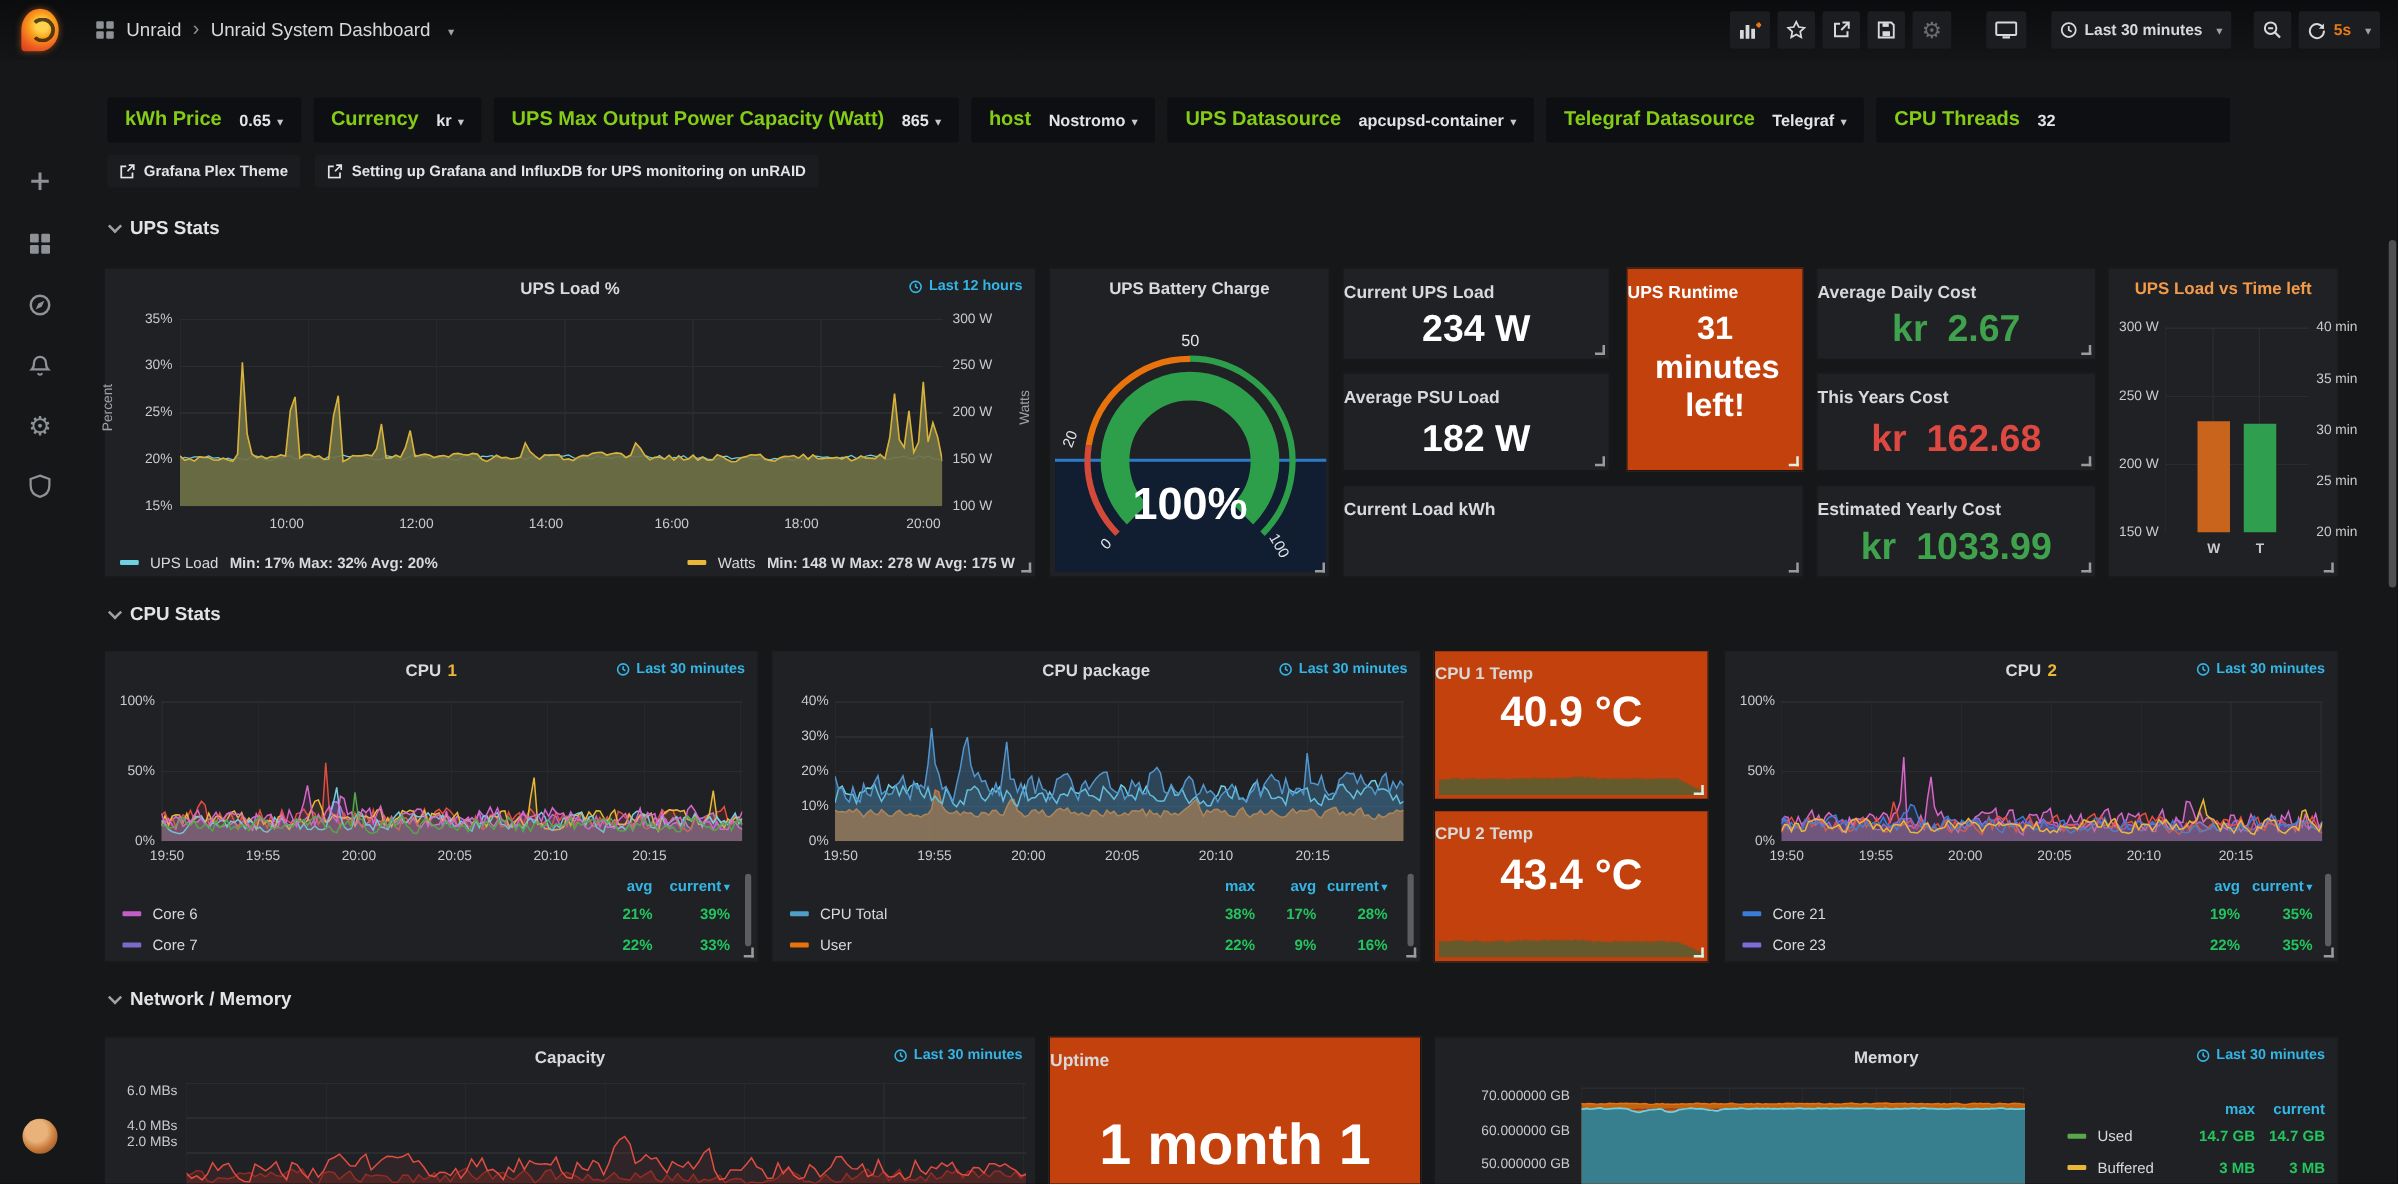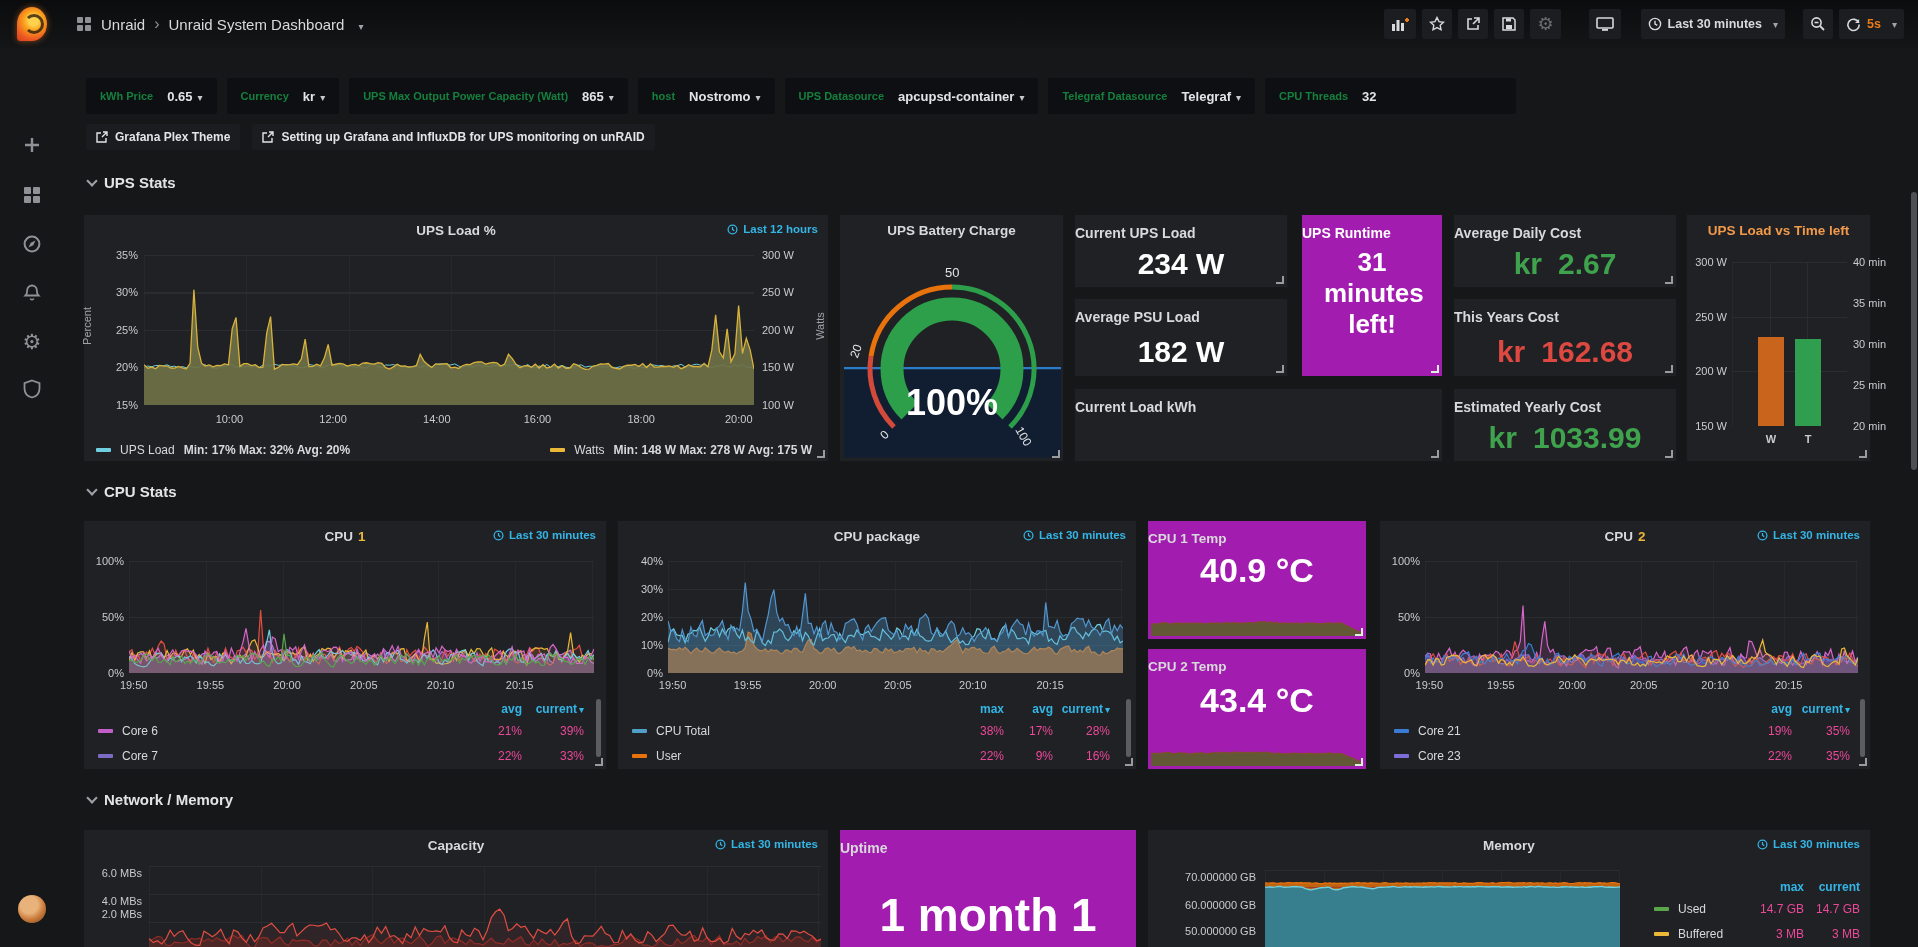--- a/index.html
+++ b/index.html
@@ -21,48 +21,48 @@
   .gap{width:16px;}
   .accent-orange{color:#eb7b18;}
   
   .sidebar{position:absolute;left:0;top:48px;width:64px;height:899px;}
   .sicon{position:absolute;left:0;width:64px;height:36px;display:flex;align-items:center;justify-content:center;color:#8e9196;cursor:pointer;}
   .gearchar{font-size:21px;line-height:1;}
   .avatar{width:28px;height:28px;border-radius:50%;background:radial-gradient(circle at 40% 35%,#e8b27a 0 35%,#c97a3a 60%,#6e431f 100%);}
   
   .varrow{position:absolute;left:86px;top:78px;display:flex;gap:10px;}
   .varbox{background:#0d0f12;border-radius:2px;height:36px;display:flex;align-items:center;padding:0 14px;gap:14px;cursor:pointer;}
-  .varlab{color:#15803d;font-size:11px;font-weight:700;white-space:nowrap;}
+  .varlab{color:#84cc16;font-size:16px;font-weight:700;white-space:nowrap;}
   .varval{color:#e3e4e6;font-size:13px;font-weight:700;white-space:nowrap;}
   .varval .caret::after{color:#c7c8c9;}
   .varinput{min-width:140px;text-align:left;}
   .linkrow{position:absolute;left:86px;top:124px;display:flex;gap:12px;}
   .linkchip{background:#1a1c1f;border-radius:2px;height:26px;display:flex;align-items:center;gap:7px;padding:0 10px;color:#e3e4e6;font-size:12px;font-weight:700;cursor:pointer;}
   
   .sechead{position:absolute;display:flex;align-items:center;gap:8px;color:#e3e4e6;font-size:15px;font-weight:700;cursor:pointer;}
   .chev{width:8px;height:8px;border-right:2px solid #9fa3a8;border-bottom:2px solid #9fa3a8;transform:rotate(45deg);margin-top:-4px;}
   
   .panel{position:absolute;background:#202125;border:1px solid #17181a;}
   .panel::after{content:"";position:absolute;right:3px;bottom:3px;width:6px;height:6px;border-right:2px solid #9a9b9d;border-bottom:2px solid #9a9b9d;}
-  .panel.green{background:#a21caf;}
+  .panel.green{background:#c2410c;}
   .panel.green::after{border-color:#dff0e3;}
   .ptitle{position:absolute;top:8px;left:0;right:0;text-align:center;color:#d8d9da;font-size:13.5px;font-weight:700;cursor:pointer;}
   .ptitle .tvar{color:#eab839;margin-left:5px;}
   .ptitle.orange{color:#f2994a;}
   .ovr{position:absolute;top:8px;right:10px;display:flex;align-items:center;gap:5px;color:#33b5e5;font-size:11.5px;font-weight:700;}
   .plot{position:absolute;overflow:hidden;}
   .plot svg.chart{position:absolute;left:0;top:0;width:100%;height:100%;}
   .hgrid{background-image:repeating-linear-gradient(to bottom,#2a2c30 0,#2a2c30 1px,transparent 1px,transparent var(--hp,25%)),repeating-linear-gradient(to right,#26282c 0,#26282c 1px,transparent 1px,transparent var(--vp,16.7%));}
   .tick{position:absolute;font-size:11px;color:#c9cbce;white-space:nowrap;}
   .tick.r{text-align:right;}
   .xt{transform:translateX(-50%);}
   .axlab{position:absolute;font-size:11px;color:#9fa3a8;}
   .lh{position:absolute;font-size:12px;font-weight:700;color:#33b5e5;text-align:right;cursor:pointer;}
   .lh .caret::after{color:#33b5e5;margin-left:2px;}
-  .lv{position:absolute;font-size:12px;font-weight:400;color:#ec4899;text-align:right;}
+  .lv{position:absolute;font-size:12px;font-weight:700;color:#22c55e;text-align:right;}
   .ln{position:absolute;display:flex;align-items:center;gap:9px;color:#d8d9da;font-size:12px;cursor:pointer;}
   .dash{width:15px;height:4px;border-radius:1px;flex:none;}
   .lscroll{position:absolute;width:5px;border-radius:3px;background:#5b5d61;}
   .statT{position:absolute;top:10px;left:0;right:0;color:#d8d9da;font-size:14px;font-weight:700;}
   .statV{position:absolute;top:32px;left:0;right:0;text-align:center;color:#fff;font-size:30px;font-weight:700;}
   .statV .pre{margin-right:16px;}
   .statV.green{color:#3fa34d;}
   .statV.red{color:#dd4840;}
   .vline{position:absolute;width:1px;background:#2a2c30;}
   .bar{position:absolute;bottom:0;cursor:pointer;}

